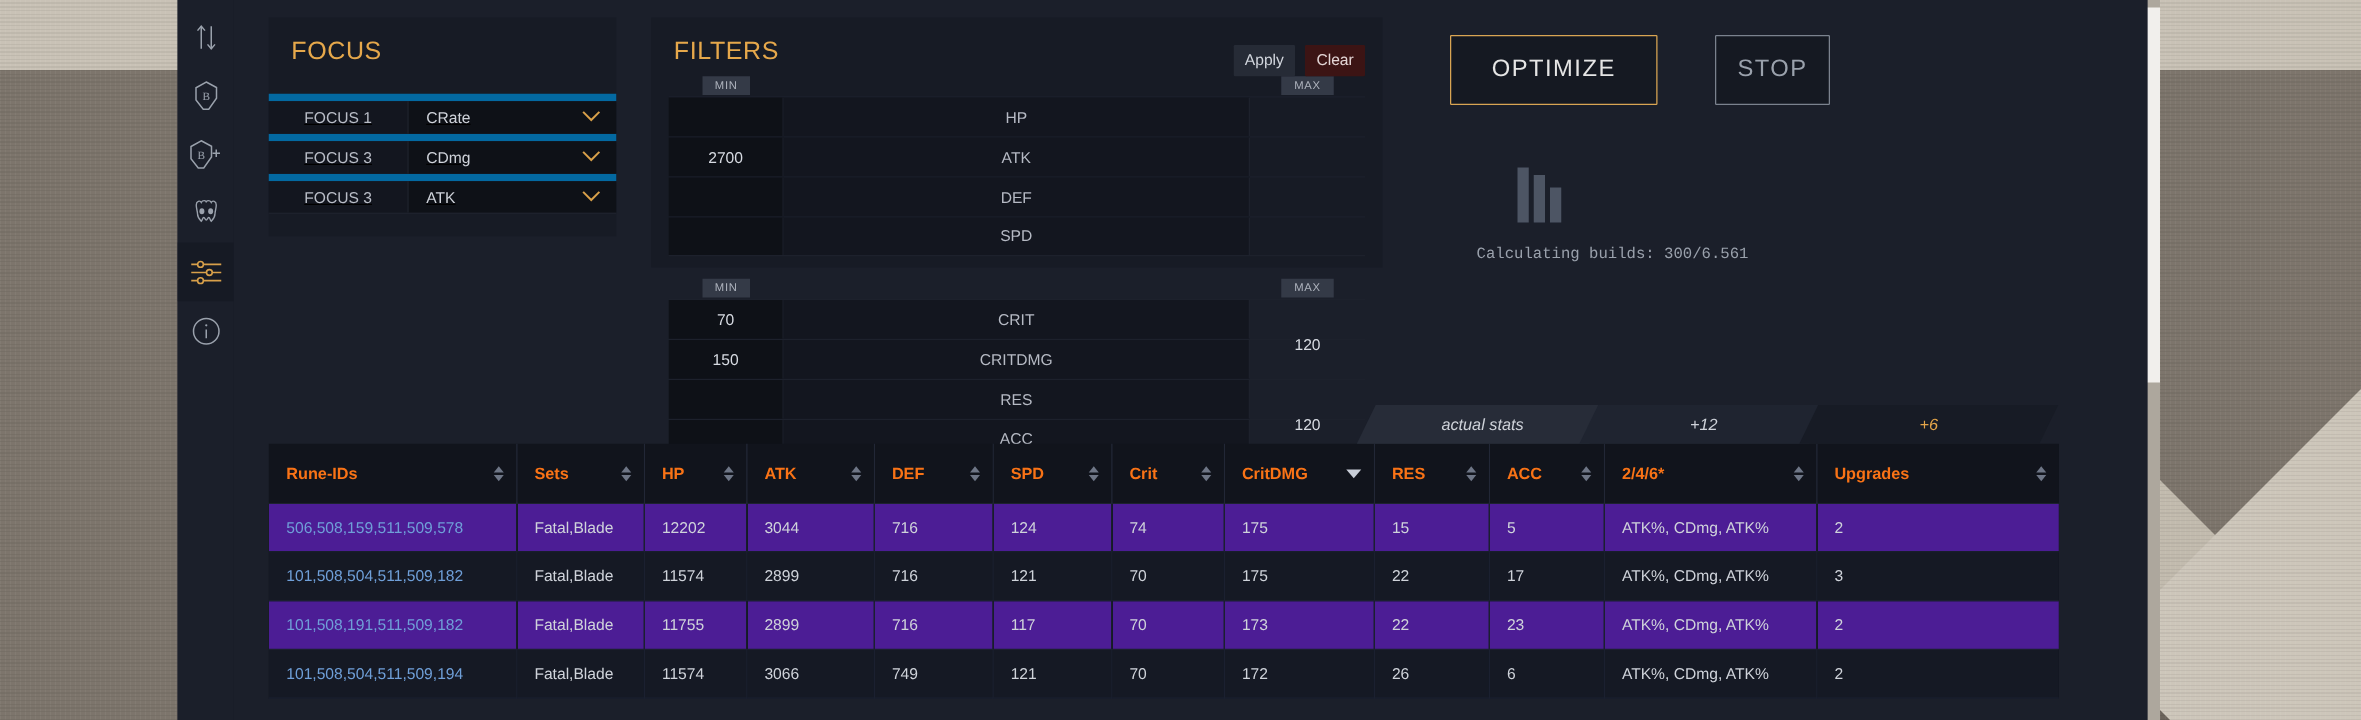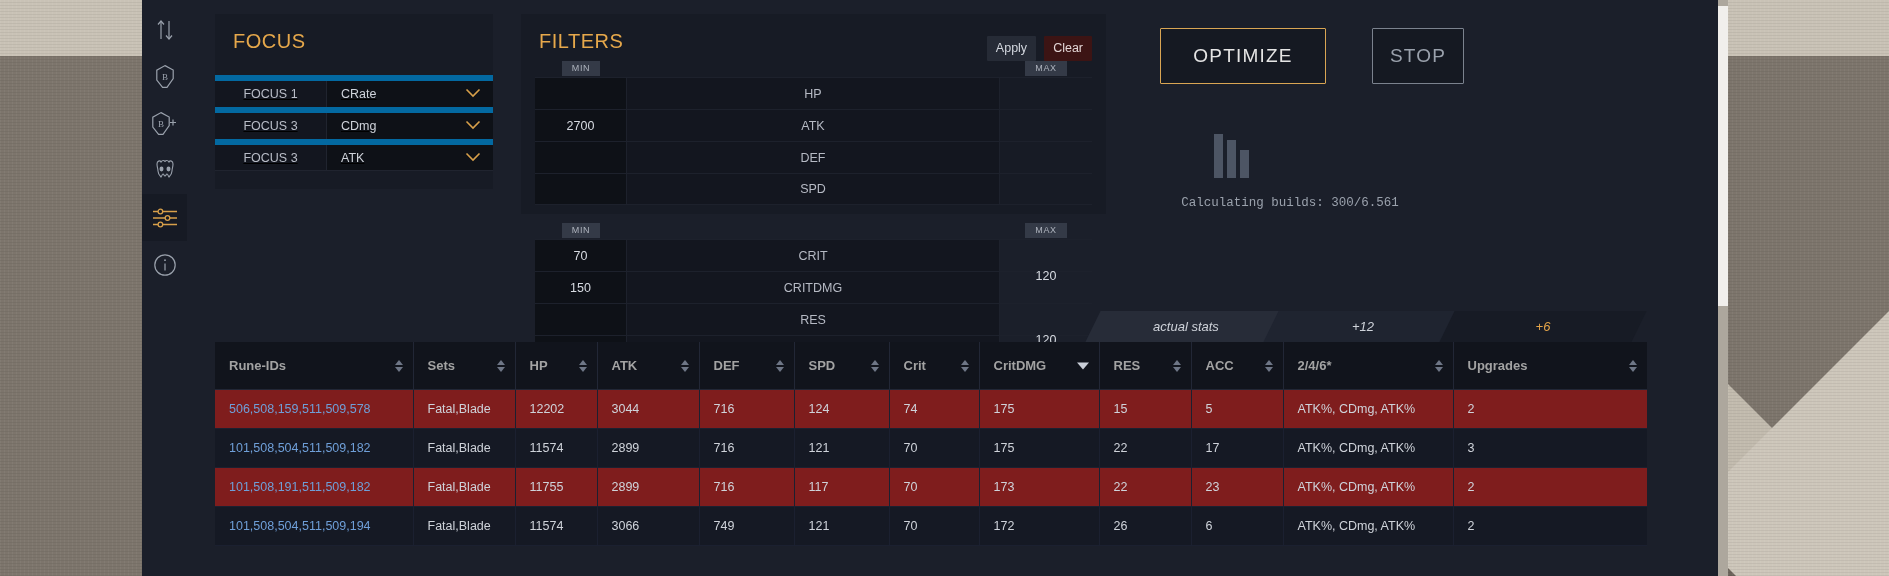--- a/index.html
+++ b/index.html
@@ -249,21 +249,21 @@
     text-align: center;
     width: 260px;
     color: #9aa1ac;
     font-size: 12.5px;
     font-family: Liberation Mono, monospace;
   }
 
   
   #table-wrap {
     position: absolute;
-    left: 28px; top: 311px;
+    left: 28px; top: 324px;
     width: 1432px;
   }
 
   .stat-tabs {
     display: flex;
     height: 31px;
     margin-left: 878px;
     width: 554px;
     position: relative;
   }
@@ -289,21 +289,21 @@
   .tab-p15::before { background: #171b25; }
 
   table {
     border-collapse: collapse;
     width: 1432px;
     table-layout: fixed;
     background: #11141c;
   }
   thead th {
     background: #11141c;
-    color: #a3a3a3;
+    color: #f97316;
     font-size: 13px;
     font-weight: bold;
     text-align: left;
     padding: 16px 0 16px 14px;
     border-right: 1px solid #222736;
     border-bottom: 1px solid #222736;
     position: relative;
     cursor: pointer;
     white-space: nowrap;
   }
@@ -325,21 +325,21 @@
     border-left-width: 6px; border-right-width: 6px;
     border-top: 7px solid #c9ced8;
   }
 
   tbody td {
     font-size: 12.5px;
     color: #cfd3da;
     padding: 12px 0 12px 14px;
     border-right: 1px solid #1b2030;
     border-bottom: 1px solid #1b2030;
-    background: #7f1d1d;
+    background: #4c1d95;
     white-space: nowrap;
     overflow: hidden;
   }
   tbody tr:nth-child(even) td { background: #151924; }
   tbody td:last-child { border-right: none; }
   td.runeids a {
     color: #6f9fd8;
     text-decoration: none;
     cursor: pointer;
   }

